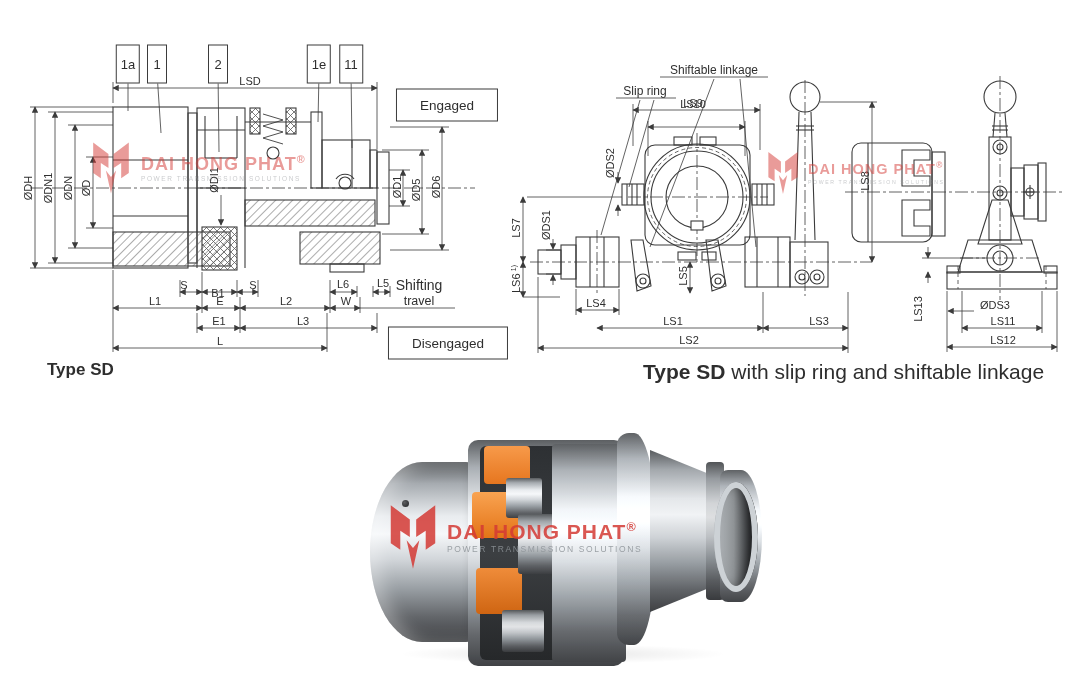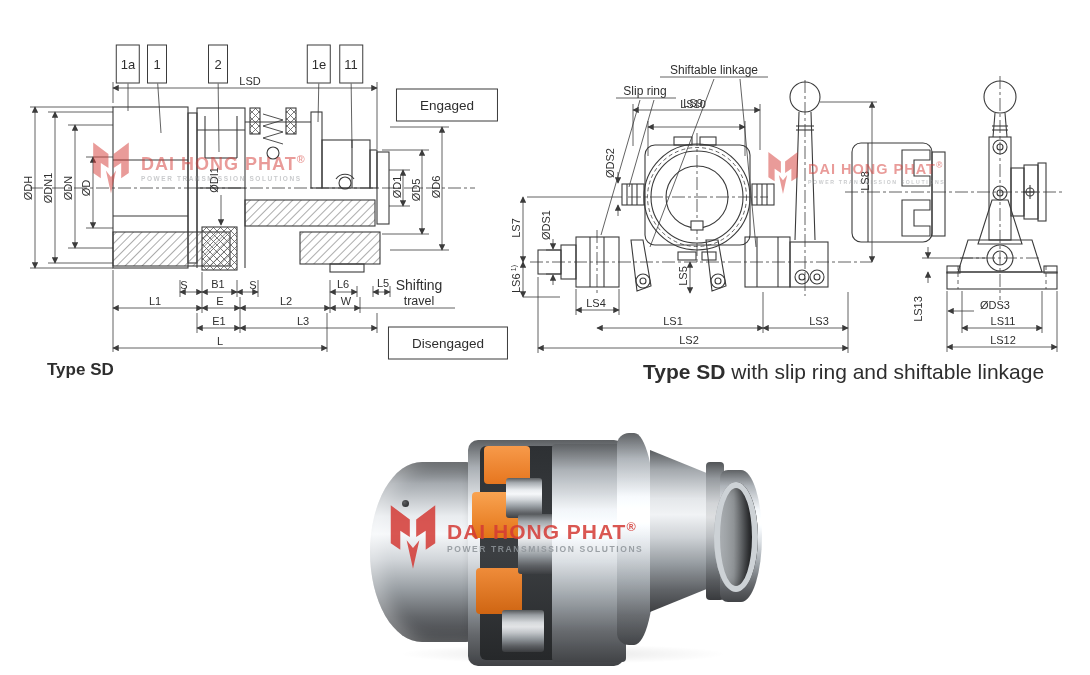--- a/index.html
+++ b/index.html
@@ -16,21 +16,21 @@
   .statebox{position:absolute;transform:translate(-50%,-50%);border:1.3px solid #3b3b3b;
         background:#fff;font-size:13.5px;padding:8px 23px;white-space:nowrap;}
   .cap{position:absolute;font-size:17px;font-weight:bold;white-space:nowrap;}
   .cap2{position:absolute;font-size:21px;white-space:nowrap;}
   .cap2 .b{font-weight:bold;}
   
   .wm{position:absolute;display:flex;align-items:center;pointer-events:none;}
   .wm-text{margin-left:7px;}
   .wm-brand{font-weight:bold;color:#d43a35;letter-spacing:1px;line-height:1;}
   .wm-reg{font-size:60%;vertical-align:super;}
-  .wm-tagline{color:#94979b;letter-spacing:1.6px;margin-top:3px;line-height:1;font-weight:bold;}
+  .wm-tagline{color:#94979b;letter-spacing:1.6px;margin-top:3px;line-height:1;}
   
   #photo{position:absolute;left:368px;top:420px;width:394px;height:248px;}
   #photo .part{position:absolute;}
   .metal{background:linear-gradient(180deg,#5a5d60 0%,#a6abb0 12%,#e9ecef 30%,#f6f8fa 40%,
           #d2d6da 54%,#9aa0a5 70%,#63666a 86%,#3f4144 100%);}
 </style>
 </head>
 <body>
 
 <div id="page">
@@ -317,21 +317,21 @@
 <div class="lbl rot" style="left:28px;top:188px">ØDH</div>
 <div class="lbl rot" style="left:48px;top:188px">ØDN1</div>
 <div class="lbl rot" style="left:68px;top:188px">ØDN</div>
 <div class="lbl rot" style="left:86px;top:188px">ØD</div>
 <div class="lbl rot" style="left:214px;top:180px">ØDI1</div>
 <div class="lbl rot" style="left:397px;top:187px">ØD1</div>
 <div class="lbl rot" style="left:416px;top:190px">ØD5</div>
 <div class="lbl rot" style="left:436px;top:187px">ØD6</div>
 
 <div class="lbl" style="left:184px;top:285px">S</div>
-<div class="lbl" style="left:218px;top:284px">B1</div>
+<div class="lbl" style="left:218px;top:293px">B1</div>
 <div class="lbl" style="left:253px;top:285px">S</div>
 <div class="lbl" style="left:343px;top:284px">L6</div>
 <div class="lbl" style="left:383px;top:283px">L5</div>
 <div class="lbl" style="left:419px;top:285px;font-size:14px">Shifting</div>
 <div class="lbl" style="left:419px;top:301px;font-size:12.5px">travel</div>
 <div class="lbl" style="left:155px;top:301px">L1</div>
 <div class="lbl" style="left:220px;top:301px">E</div>
 <div class="lbl" style="left:286px;top:301px">L2</div>
 <div class="lbl" style="left:346px;top:301px">W</div>
 <div class="lbl" style="left:219px;top:321px">E1</div>

